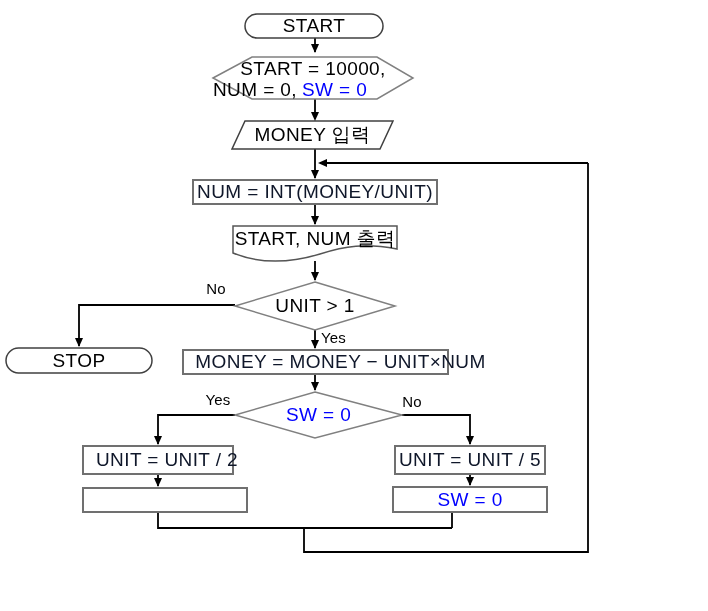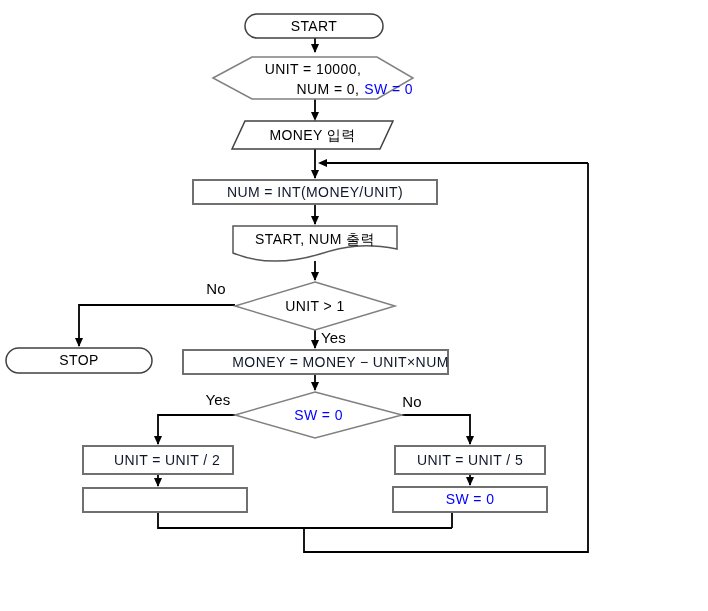--- a/index.html
+++ b/index.html
@@ -3,26 +3,26 @@
 <meta charset="utf-8">
 <style>
   html,body{margin:0;padding:0;background:#ffffff;}
   .canvas{
     position:relative;width:708px;height:611px;background:#ffffff;overflow:hidden;
     font-family:"Liberation Sans","DejaVu Sans",sans-serif;
   }
   .canvas svg{position:absolute;left:0;top:0;}
   .lbl{
     position:absolute;text-align:center;color:#000;
-    font-size:14px;letter-spacing:0.4px;white-space:nowrap;
+    font-size:19px;letter-spacing:0.4px;white-space:nowrap;
   }
   .lbl.red{color:#0f172a;}
   .lbl.blue{color:#0000ff;}
   .edge{font-size:15px;letter-spacing:0.2px;}
-  .two-part{display:flex;justify-content:flex-end;align-items:center;}
+  .two-part{display:flex;justify-content:flex-start;align-items:center;}
   .two-part .p1{color:#000;margin-right:5px;}
   .two-part .p2{color:#0000ff;}
 </style>
 </head>
 <body>
 
 <div class="canvas">
 
   <svg width="708" height="611" viewBox="0 0 708 611">
 
@@ -71,21 +71,21 @@
       <polygon points="315,391 311,382 319,382"></polygon>
       <polygon points="158,445 154,436 162,436"></polygon>
       <polygon points="470,445 466,436 474,436"></polygon>
       <polygon points="158,487 154,478 162,478"></polygon>
       <polygon points="470,486 466,477 474,477"></polygon>
     </g>
   </svg>
 
   <div class="lbl" style="left:245px;top:14px;width:138px;line-height:24px;">START</div>
 
-  <div class="lbl" style="left:213px;top:59px;width:200px;line-height:20px;">UNIT = 10000,</div>
+  <div class="lbl" style="left:213px;top:59px;width:200px;line-height:20px;">START = 10000,</div>
   <div class="lbl two-part" style="left:213px;top:80px;width:200px;height:19px;line-height:19px;">
     <span class="p1">NUM = 0,</span>
     <span class="p2">SW = 0</span>
   </div>
 
   <div class="lbl" style="left:232px;top:121px;width:161px;line-height:28px;">MONEY 입력</div>
 
   <div class="lbl red" style="left:193px;top:180px;width:244px;line-height:24px;">NUM = INT(MONEY/UNIT)</div>
 
   <div class="lbl" style="left:233px;top:226px;width:164px;line-height:26px;">START, NUM 출력</div>

